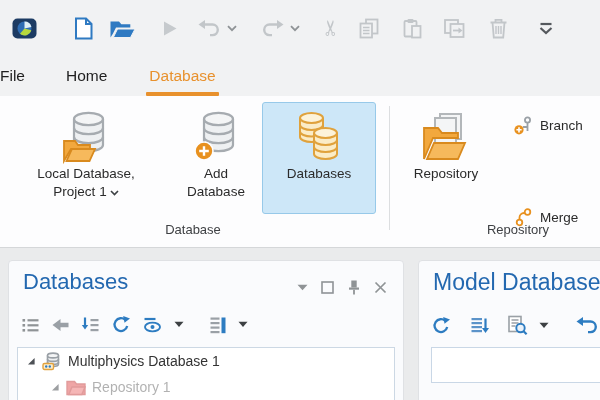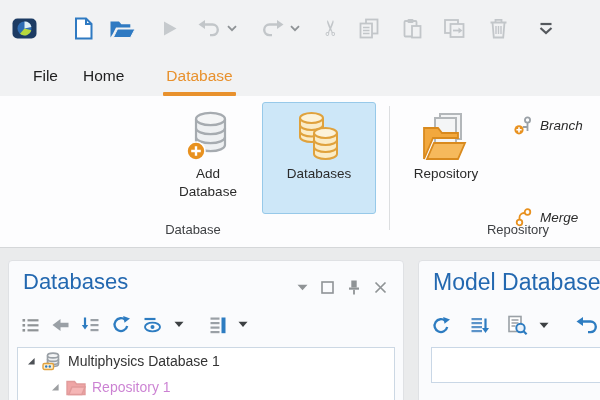--- a/index.html
+++ b/index.html
@@ -25,33 +25,33 @@
   .ribbon { position:absolute; top:96px; left:0; right:0; height:152px;
             background:#fdfdfe; border-bottom:1px solid #d5d7d9; }
   .rbtn { position:absolute; top:6px; display:flex; flex-direction:column;
           align-items:center; text-align:center; font-size:13.5px; line-height:1.32;
           color:#2b2b2b; border:1px solid transparent; border-radius:3px; padding-top:4px; }
   .rbtn .ricon { height:58px; display:flex; align-items:flex-end; justify-content:center; }
   .rbtn.selected { background:#cde7f8; border-color:#97c9e9; }
   .grplabel { position:absolute; top:126px; font-size:13px; color:#3f4144; text-align:center; }
   .vsep { position:absolute; top:10px; width:1px; height:124px; background:#dcdee0; }
   .sbtn { position:absolute; left:514px; height:26px; display:flex; align-items:center;
-          gap:7px; font-size:13.5px; white-space:nowrap; color:#2b2b2b;font-style:italic; }
+          gap:7px; font-size:13.5px; white-space:nowrap; color:#2b2b2b; }
   
   .panel { position:absolute; background:#fafbfd; border:1px solid #dfe1e4;
            border-radius:4px; }
   .panel-title { position:absolute; top:8px; left:14px; font-size:22px; color:#2368b0;
                  white-space:nowrap; }
   .pctrl { position:absolute; top:18px; right:16px; display:flex; gap:13px; align-items:center; }
   .ptoolbar { position:absolute; top:54px; left:12px; display:flex; align-items:center; gap:11px; }
   .treebox { position:absolute; left:8px; right:8px; top:86px; height:80px;
              background:#ffffff; border:1px solid #ccd8e4; }
   .trow { display:flex; align-items:center; gap:6px; height:26px; font-size:14px;
           color:#333; padding-left:8px; }
-  .trow.faded { opacity:.55; color:#a21caf; }
+  .trow.faded { opacity:.55; color:#737373; }
   .searchbox { position:absolute; left:12px; top:86px; width:220px; height:36px;
                background:#fff; border:1px solid #c9d7e6; font-size:14px; padding:0 6px;
                font-family:"Liberation Sans",sans-serif; }
   .caret-dark { display:inline-block; margin-left:3px; }
   svg { display:block; }
 </style>
 </head>
 <body>
 
 <div class="qat">
@@ -135,36 +135,51 @@
   </span>
   <span class="ic" style="margin-left:30px">
     <svg width="16" height="13" viewBox="0 0 16 13">
         <path d="M2.5 2 h11" stroke="#55595d" stroke-width="2.2"></path>
         <path d="M2.5 6 l5.5 5 5.5 -5" fill="none" stroke="#55595d" stroke-width="2.2"></path>
       </svg>
   </span>
 </div>
 
 <div class="tabs">
-  <span class="tab" style="margin-left:33px">
+  <span class="tab" style="">
       <span>File</span>
     </span>
-  <span class="tab" style="margin-left:25px">
+  <span class="tab" style="margin-left:41px">
       <span>Home</span>
     </span>
   <span class="tab active" style="margin-left:42px">
     <span>Database</span>
     <span class="underline"></span>
   </span>
 </div>
 
 <div class="ribbon">
 
-
-  <div class="rbtn" style="left:164px;width:88px">
+  <div class="rbtn" style="left:10px;width:152px">
+    <span class="ricon">
+      <svg width="48" height="56" viewBox="0 0 48 56">
+        <path d="M12 10 V36 a14.5 6.2 0 0 0 29 0 V10" fill="#eef0f2" stroke="#a6abb0" stroke-width="2.2"></path>
+        <ellipse cx="26.5" cy="10" rx="14.5" ry="6.2" fill="#f4f5f6" stroke="#a6abb0" stroke-width="2.2"></ellipse>
+        <path d="M12 19 a14.5 6.2 0 0 0 29 0 M12 28 a14.5 6.2 0 0 0 29 0" fill="none" stroke="#a6abb0" stroke-width="2.2"></path>
+        <path d="M2 52 V32 h11 l3 4 h12 v4 H9 z" fill="#f2a83e" stroke="#d98a1e" stroke-width="1.8"></path>
+        <path d="M4.5 52 l5.5 -12 h23 L27.5 52 z" fill="#f6b95c" stroke="#d98a1e" stroke-width="1.8"></path>
+      </svg>
+    </span>
+    <div>Local Database,</div>
+    <div><span>Project 1</span><span class="caret-dark"><svg width="9" height="6" viewBox="0 0 9 6">
+            <path d="M1 1 l3.5 3.5 L8 1" fill="none" stroke="#3c4043" stroke-width="1.6"></path>
+          </svg></span></div>
+  </div>
+
+  <div class="rbtn" style="left:172px;width:88px">
     <span class="ricon">
       <svg width="44" height="56" viewBox="0 0 44 56">
         <path d="M10 10 V36 a14.5 6.2 0 0 0 29 0 V10" fill="#eef0f2" stroke="#a6abb0" stroke-width="2.2"></path>
         <ellipse cx="24.5" cy="10" rx="14.5" ry="6.2" fill="#f4f5f6" stroke="#a6abb0" stroke-width="2.2"></ellipse>
         <path d="M10 19 a14.5 6.2 0 0 0 29 0 M10 28 a14.5 6.2 0 0 0 29 0" fill="none" stroke="#a6abb0" stroke-width="2.2"></path>
         <circle cx="10" cy="42" r="9" fill="#e8911f" stroke="#fdfdfe" stroke-width="1.6"></circle>
         <path d="M10 37.2 v9.6 M5.2 42 h9.6" stroke="#ffffff" stroke-width="2.4"></path>
       </svg>
     </span>
     <div>Add</div>

